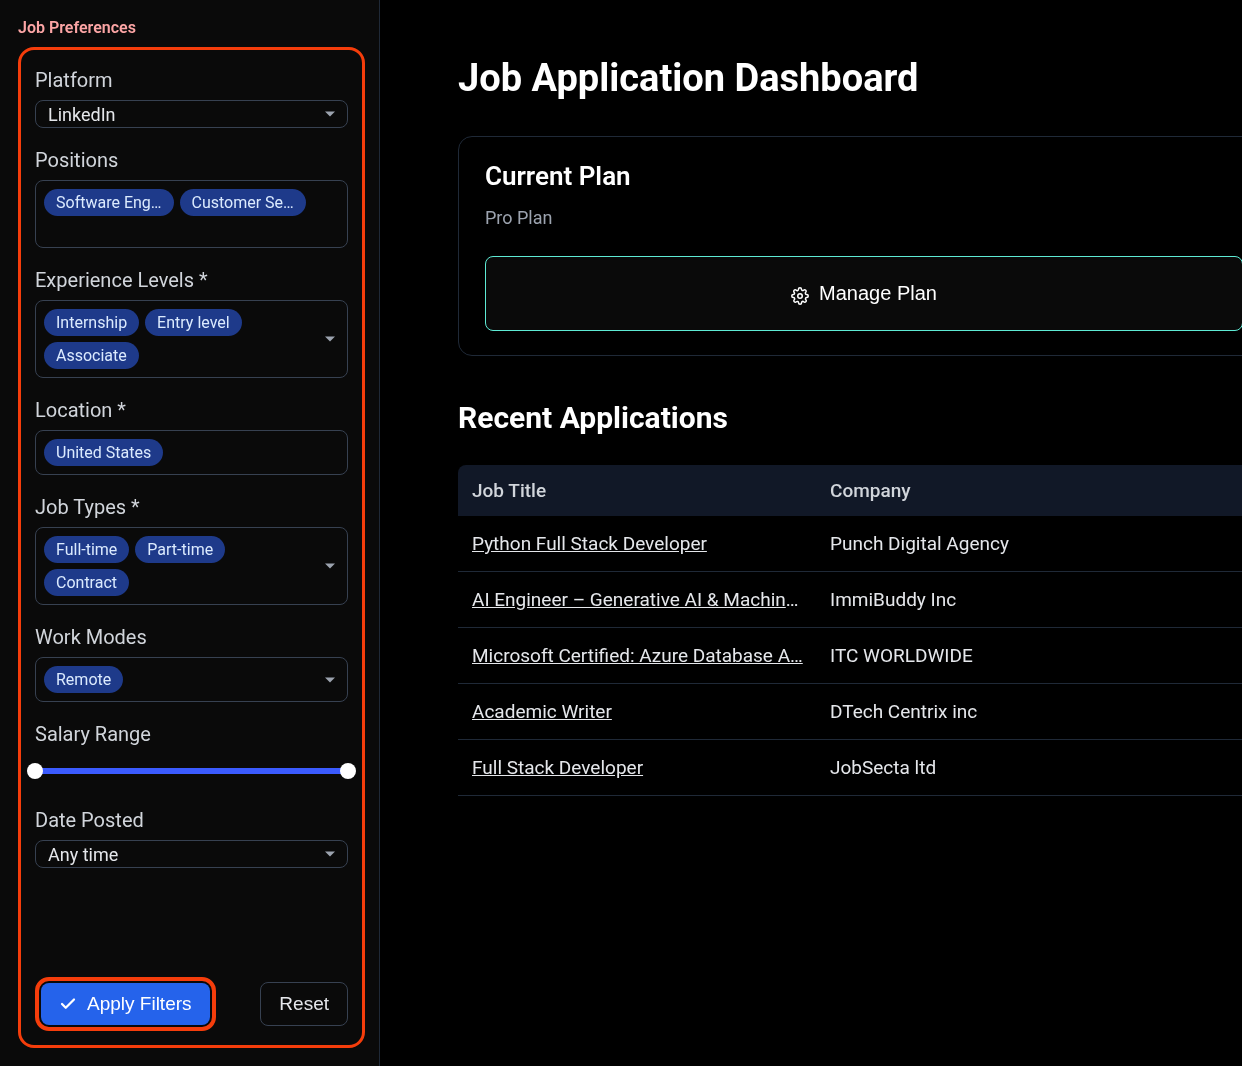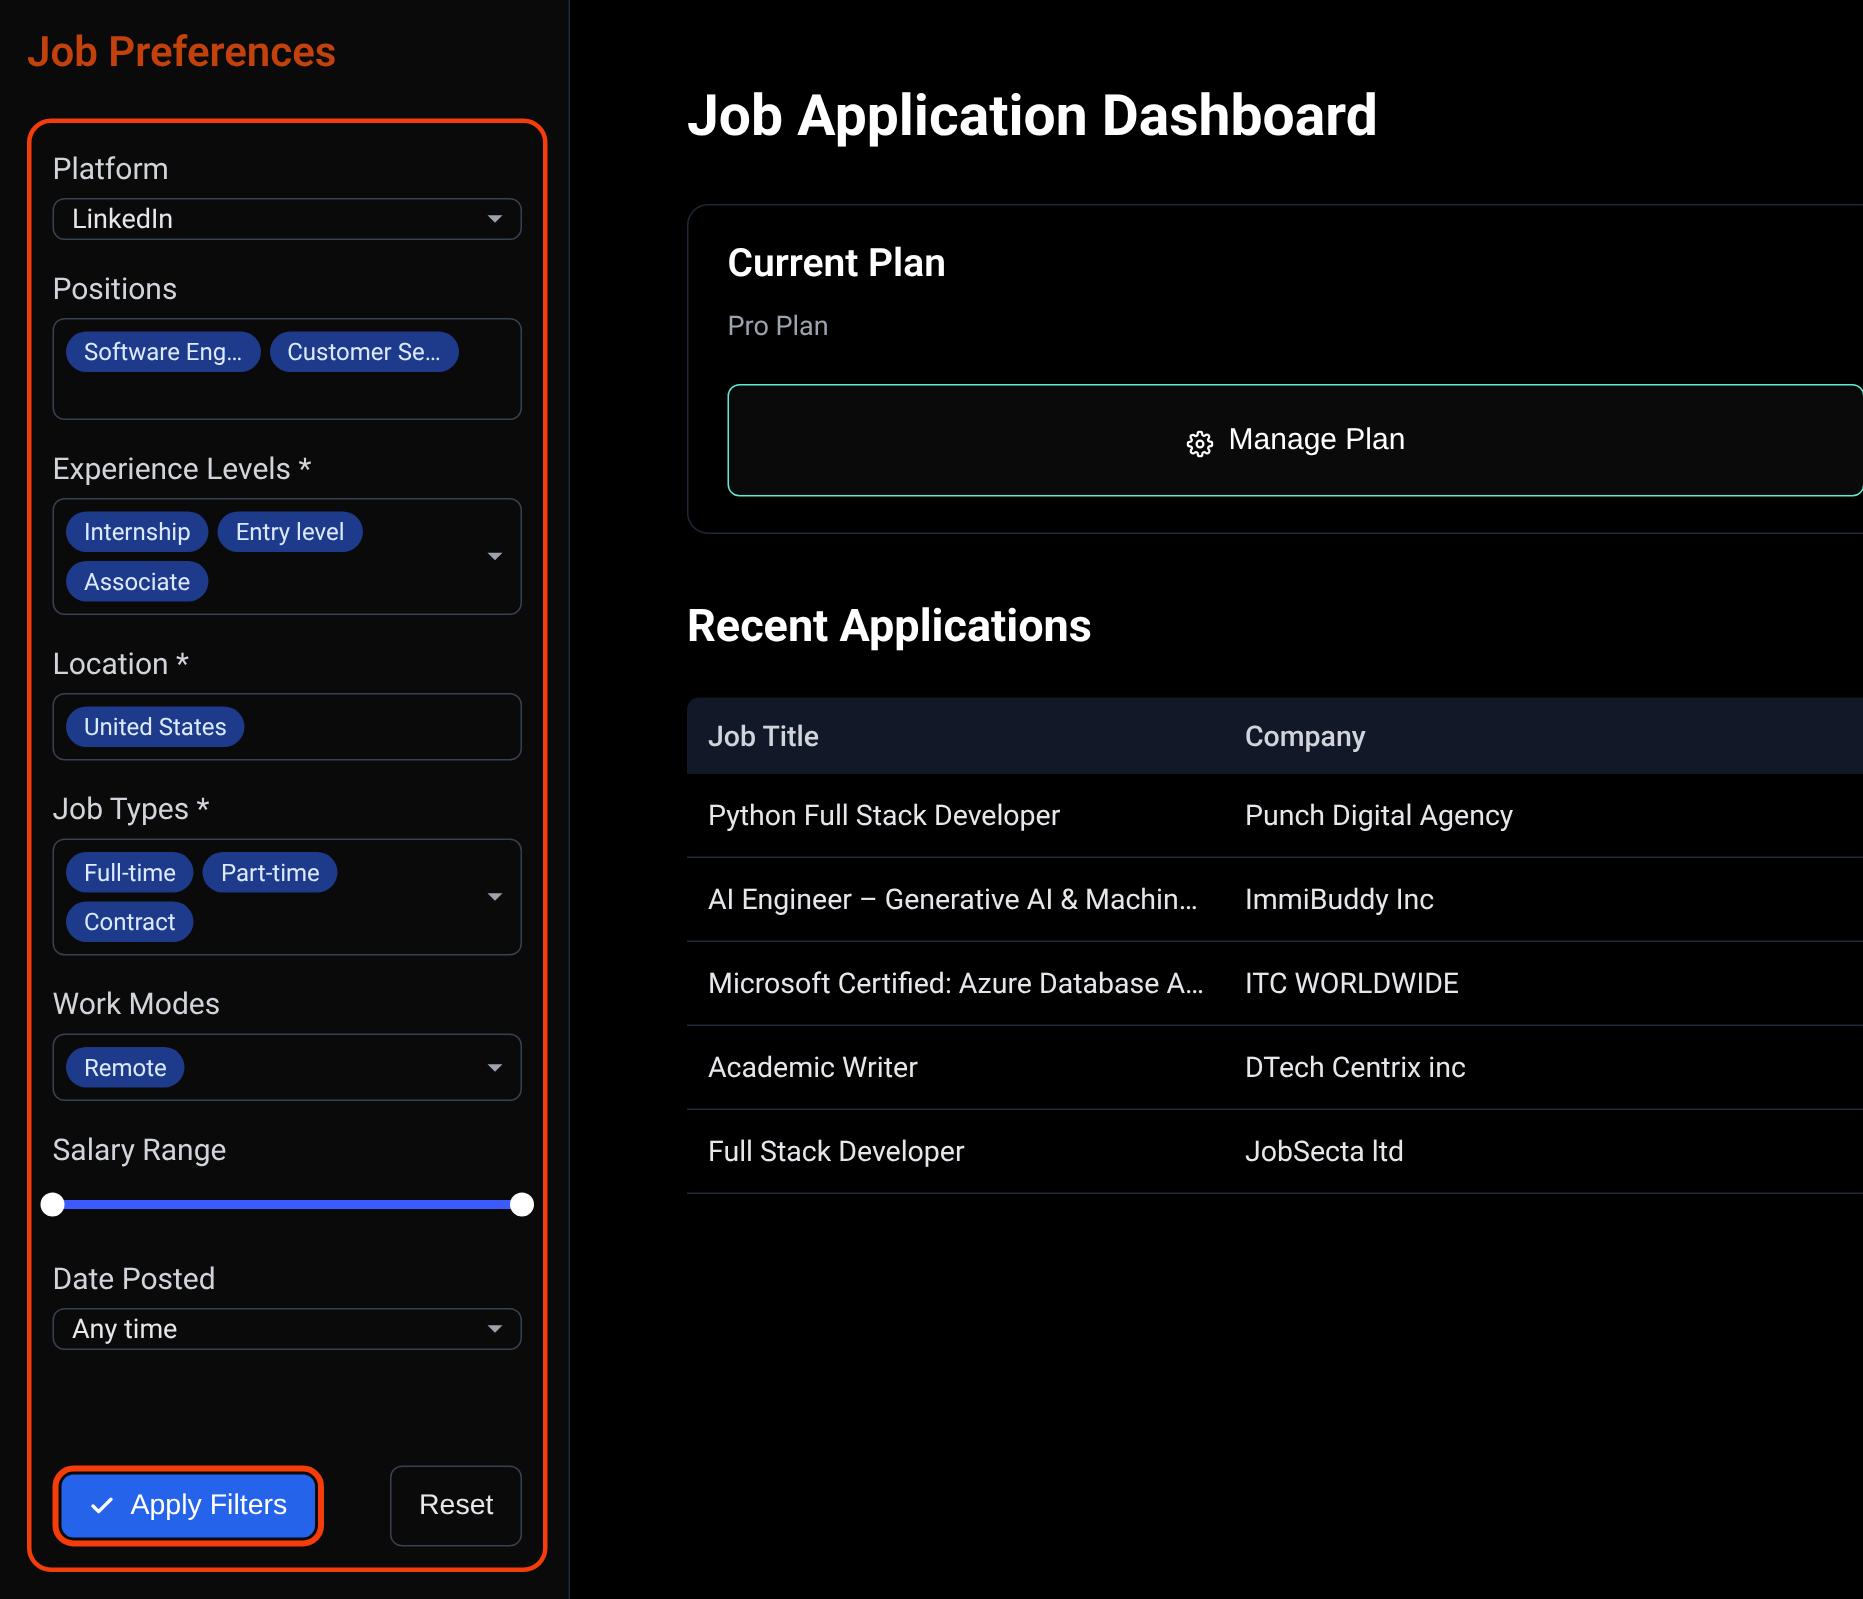--- a/index.html
+++ b/index.html
@@ -14,24 +14,24 @@
   }
   .sidebar {
     width: 380px;
     background: #0a0a0a;
     padding: 18px 14px 18px 18px;
     border-right: 1px solid #1f2937;
     display: flex;
     flex-direction: column;
   }
   .sidebar-title {
-    font-size: 28px;
+    font-size: 16px;
     font-weight: 600;
-    color: #c2410c;
-    margin-bottom: 28px;
+    color: #fca5a5;
+    margin-bottom: 10px;
   }
   .highlight-box {
     border: 3px solid #f53d0b;
     border-radius: 16px;
     padding: 18px 14px 14px 14px;
     flex: 1;
     display: flex;
     flex-direction: column;
     gap: 20px;
   }
@@ -109,21 +109,21 @@
   .slider-thumb-left, .slider-thumb-right {
     position: absolute;
     top: 50%;
     transform: translate(-50%, -50%);
     width: 16px; height: 16px;
     background: #fff;
     border-radius: 50%;
   }
   .slider-thumb-left { left: 0; }
   .slider-thumb-right { left: 100%; }
-  .button-row { display: flex; justify-content: space-between; margin-top: auto; }
+  .button-row { display: flex; justify-content: space-between; align-items: center; margin-top: auto; }
   .apply-btn-hl {
     border: 4px solid #f53d0b;
     border-radius: 14px;
     padding: 2px;
     display: inline-block;
   }
   .apply-btn {
     background: #2563eb;
     color: #fff;
     border: none;
@@ -220,21 +220,21 @@
   table.recent thead th:first-child { border-top-left-radius: 8px; padding-left: 14px; width: 360px;}
   table.recent tbody td {
     padding: 16px 12px;
     font-size: 19px;
     color: #e5e7eb;
     border-bottom: 1px solid #1f2937;
     white-space: nowrap;
     overflow: hidden;
     text-overflow: ellipsis;
   }
-  table.recent tbody td:first-child { padding-left: 14px; }
+  table.recent tbody td:first-child { padding-left: 14px; text-decoration: underline; }
 </style>
 </head>
 <body>
 
 <aside class="sidebar">
   <h2 class="sidebar-title">Job Preferences</h2>
 
   <div class="highlight-box">
 
     <div class="field-group">

